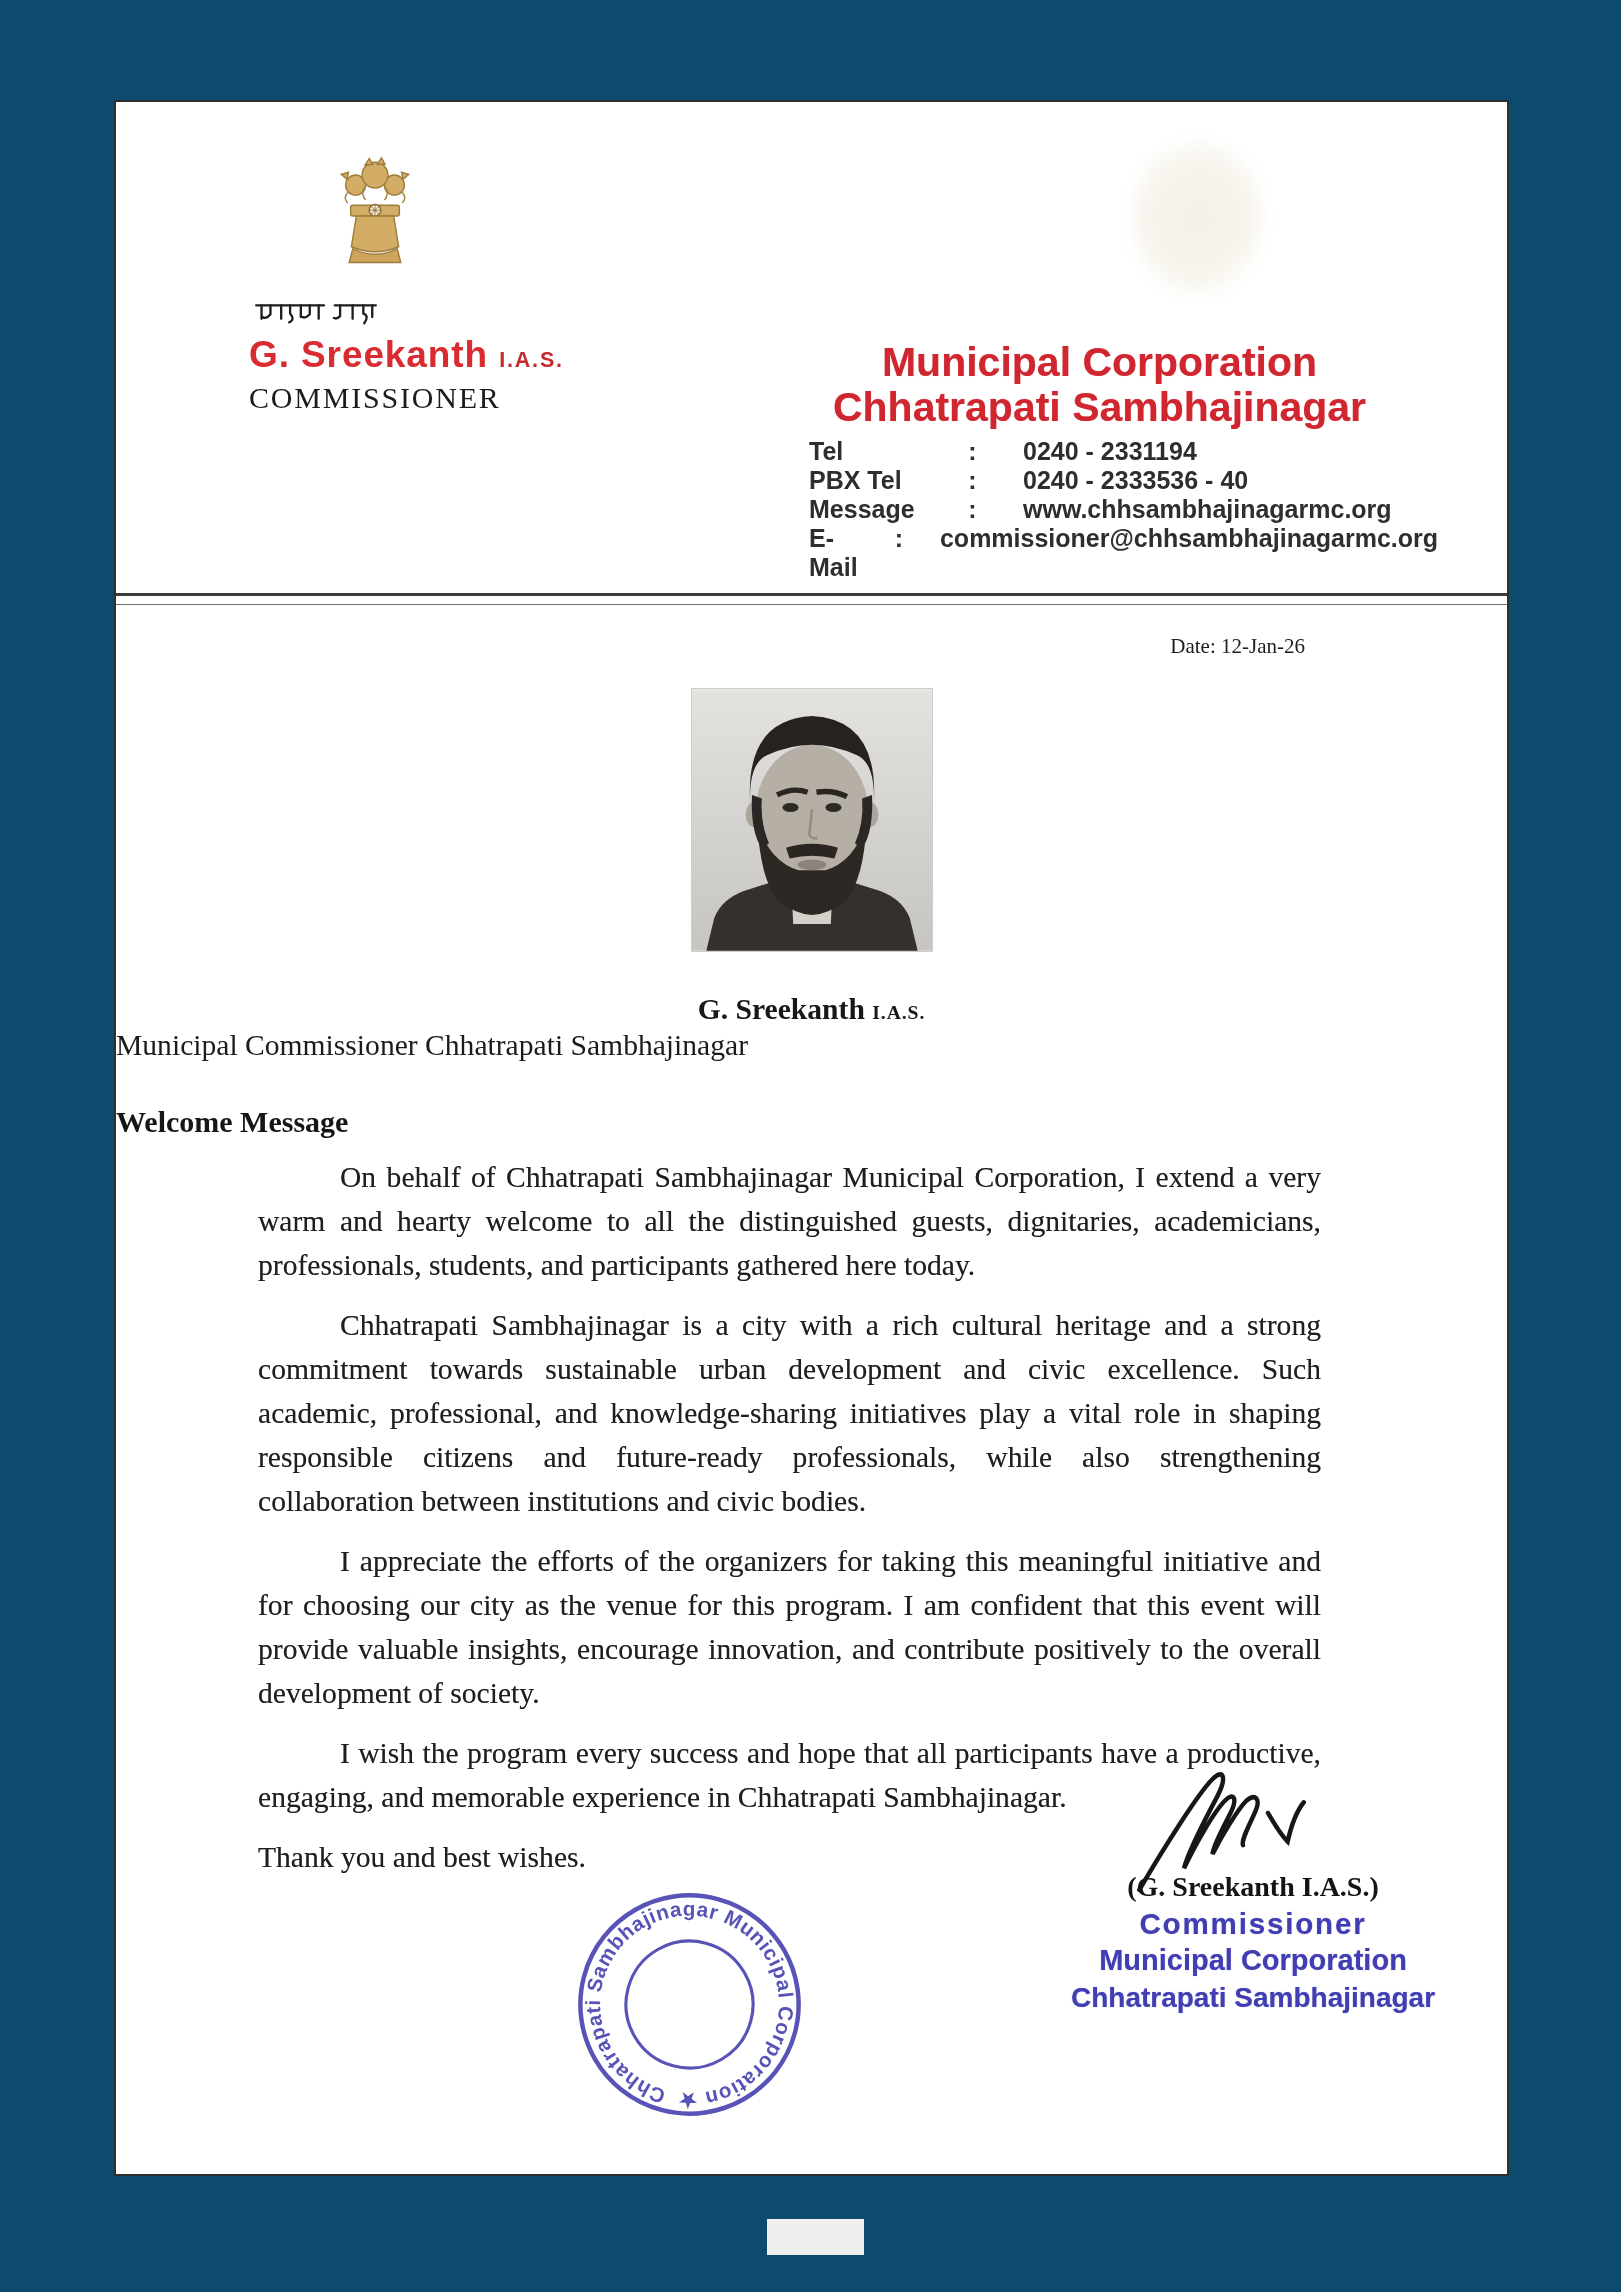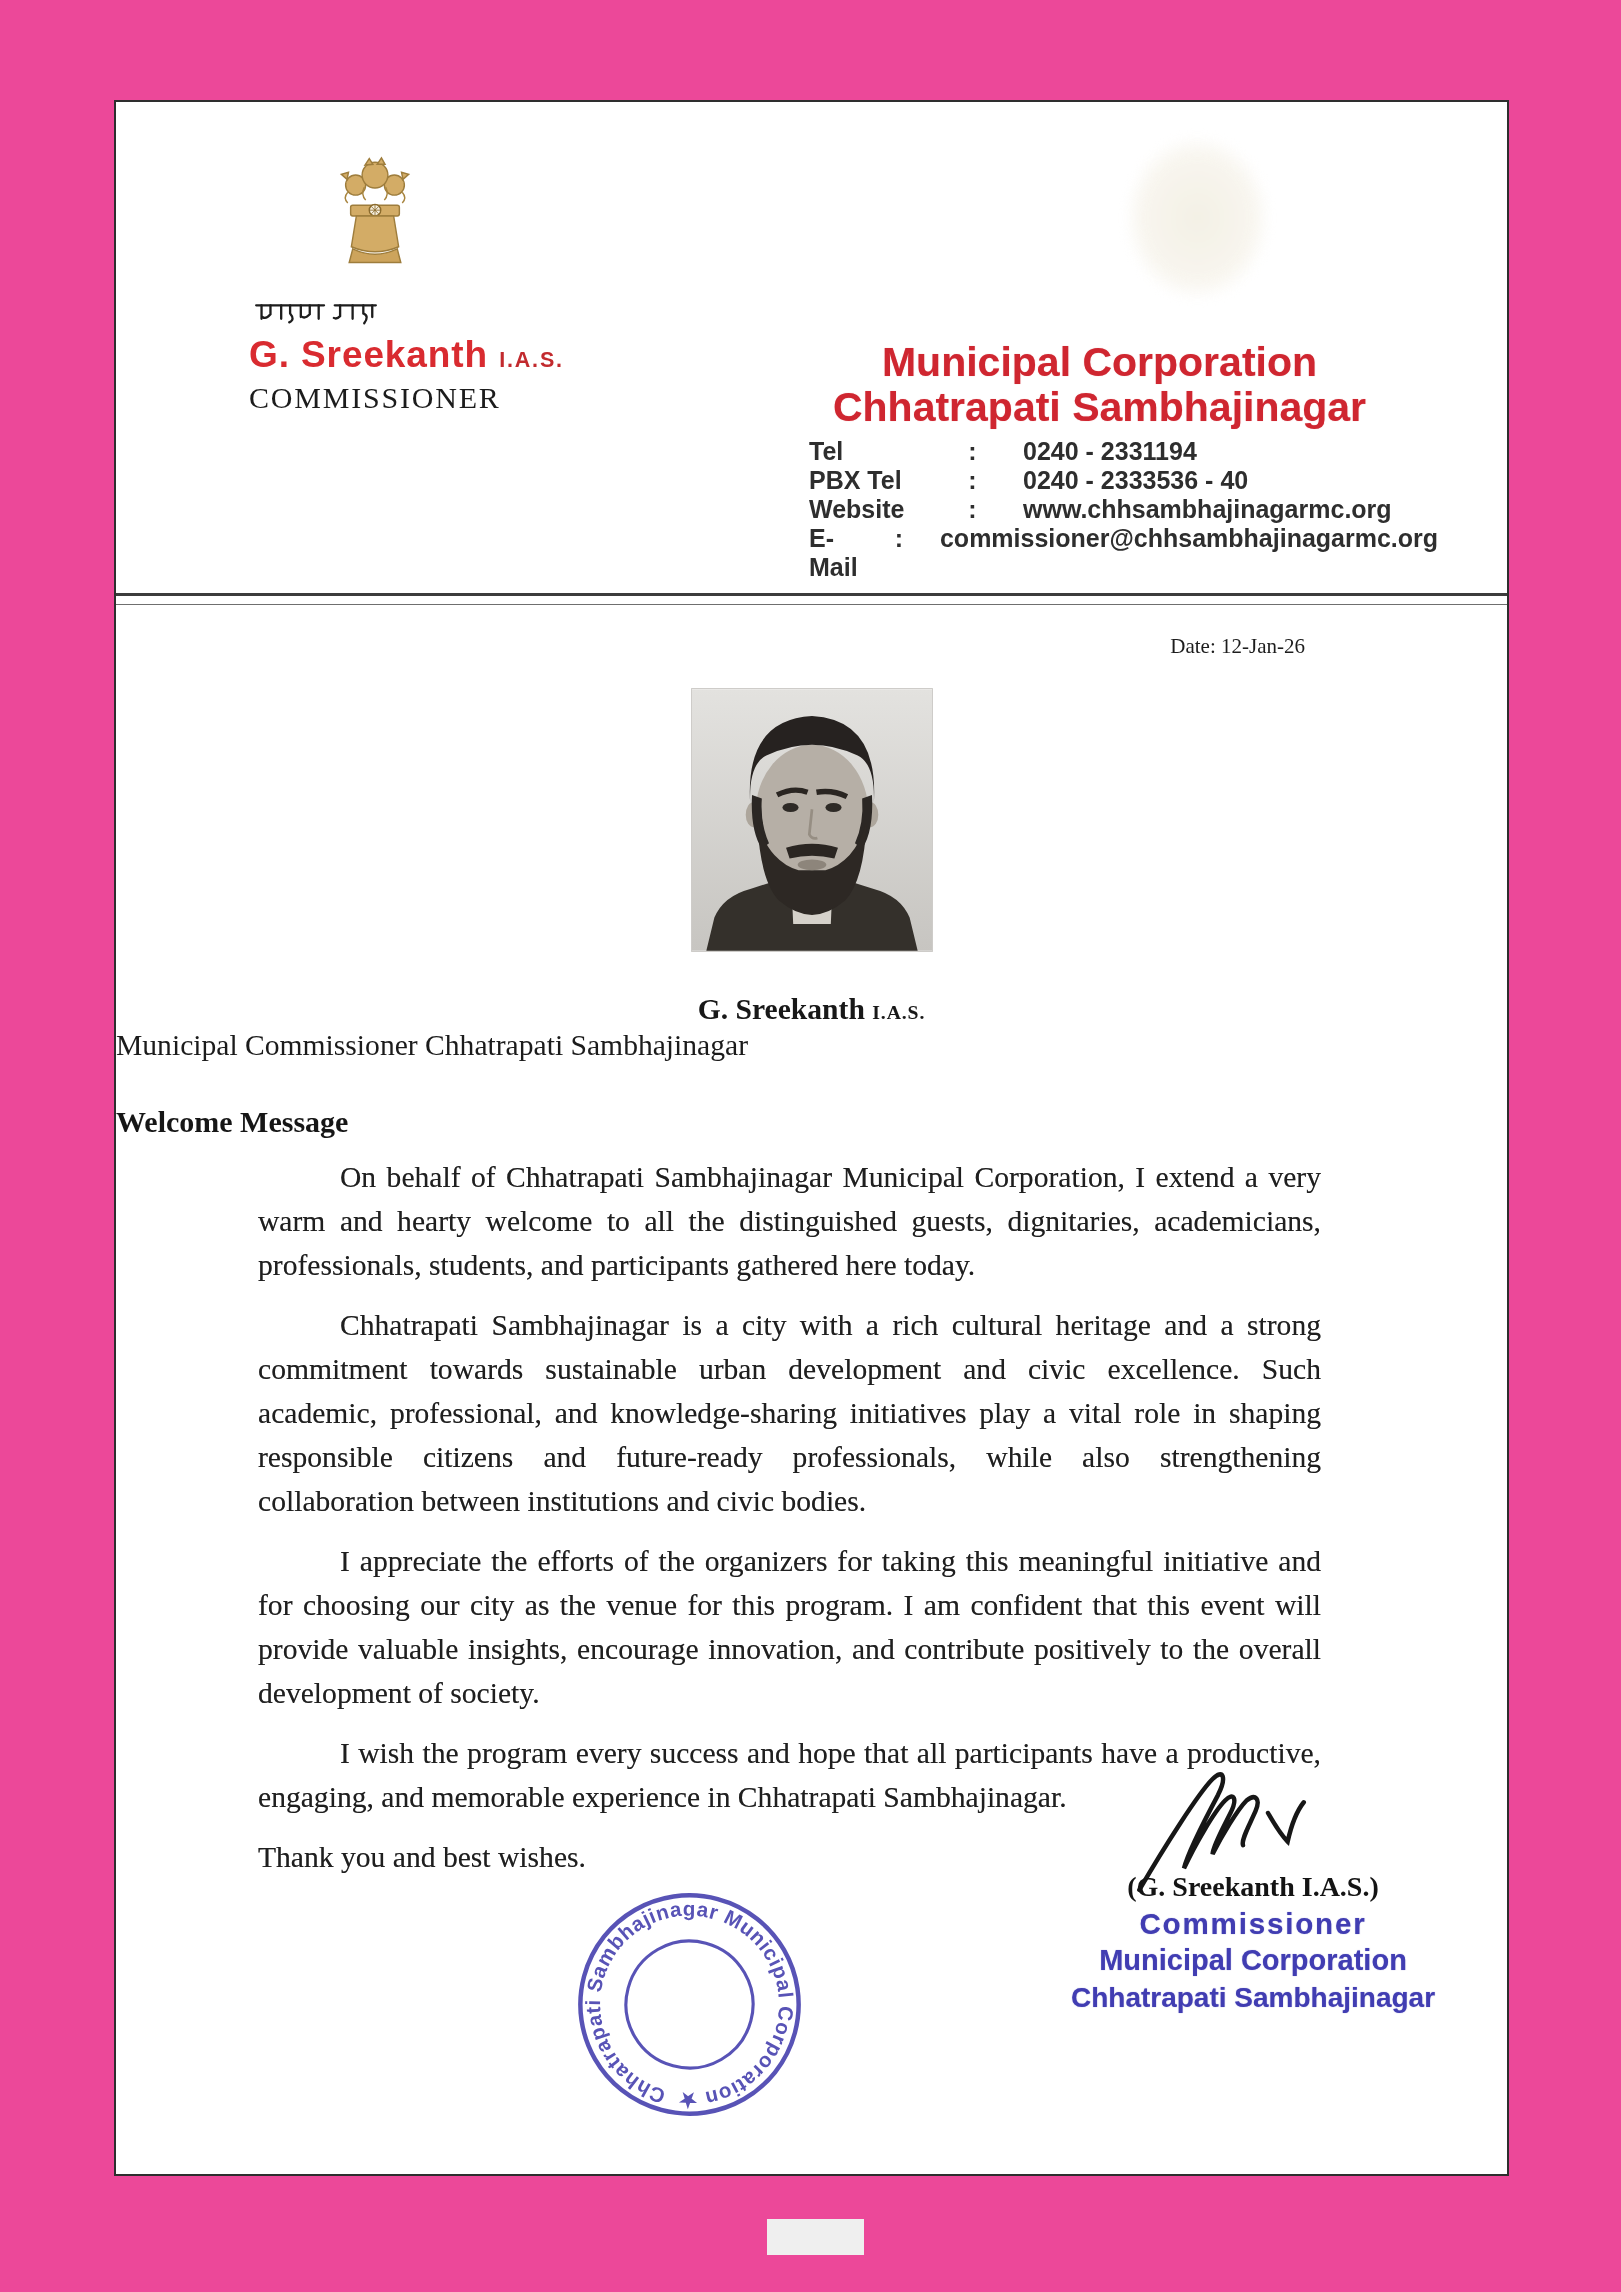--- a/index.html
+++ b/index.html
@@ -1,16 +1,16 @@
 <!DOCTYPE html>
 <html style="font-size:14.3px"><head>
 <meta charset="utf-8">
 <style>
   html,body{margin:0;padding:0;background:#ffffff;}
-  .page{position:relative;width:1621px;height:2293px;background:#ec4899;overflow:hidden;
+  .page{position:relative;width:1621px;height:2293px;background:#0c4a6e;overflow:hidden;
         font-family:"Liberation Serif","DejaVu Serif",serif;color:#1e1e1e;}
   
   .frame{position:absolute;left:114px;top:100px;width:1395px;height:2076px;
          border:2.7px solid #2e2e2e;background:#ffffff;box-sizing:border-box;}
   
   .watermark{position:absolute;left:983px;top:3.6px;width:197px;height:224px;
              background:radial-gradient(closest-side,#f2eee1 0%,#f7f4ec 55%,rgba(255,255,255,0) 75%);
              filter:blur(4.5px);opacity:.85;}
   .bottom-smudge{position:absolute;left:767px;top:2219px;width:97px;height:36px;background:#efefef;}
   
@@ -133,21 +133,21 @@
             <span class="contact-label">Tel</span>
             <span class="contact-colon">:</span>
             <span class="contact-value">0240 - 2331194</span>
           </div>
           <div class="contact-row">
             <span class="contact-label">PBX Tel</span>
             <span class="contact-colon">:</span>
             <span class="contact-value">0240 - 2333536 - 40</span>
           </div>
           <div class="contact-row">
-            <span class="contact-label">Website</span>
+            <span class="contact-label">Message</span>
             <span class="contact-colon">:</span>
             <span class="contact-value">www.chhsambhajinagarmc.org</span>
           </div>
           <div class="contact-row">
             <span class="contact-label">E-Mail</span>
             <span class="contact-colon">:</span>
             <span class="contact-value">commissioner@chhsambhajinagarmc.org</span>
           </div>
         </div>
       </div>

